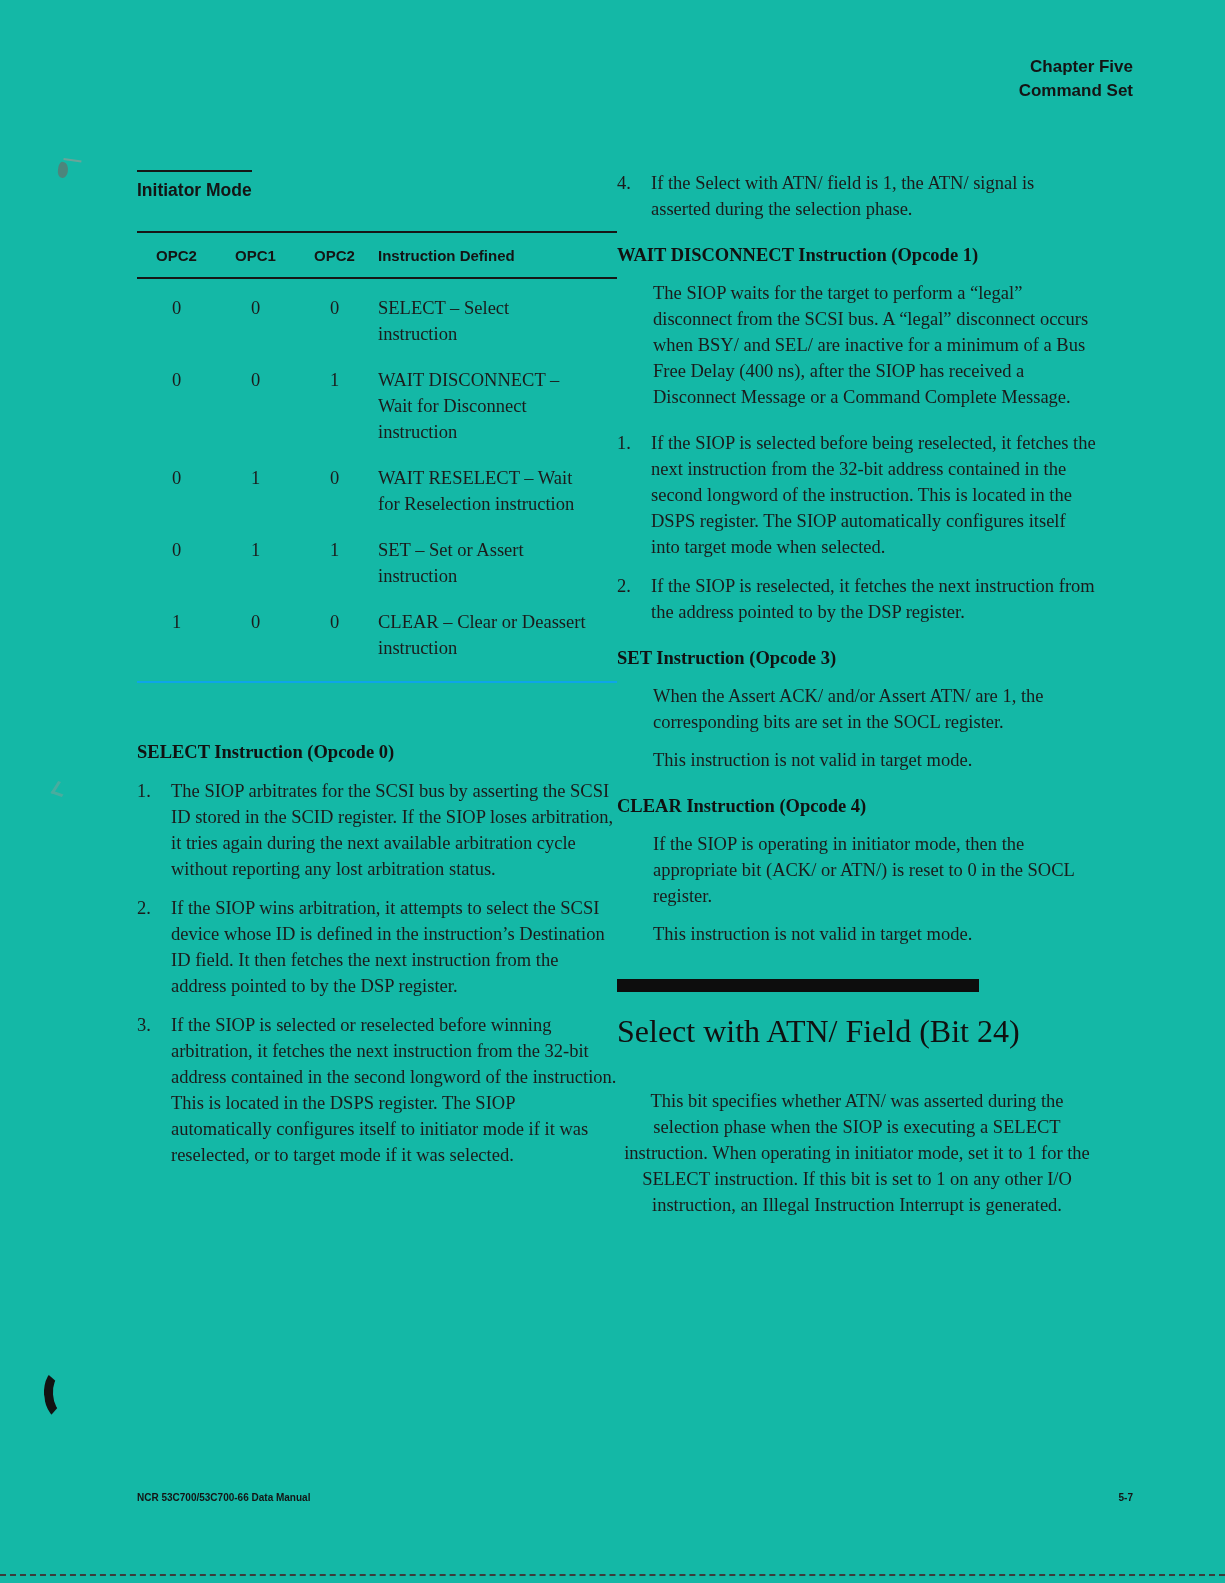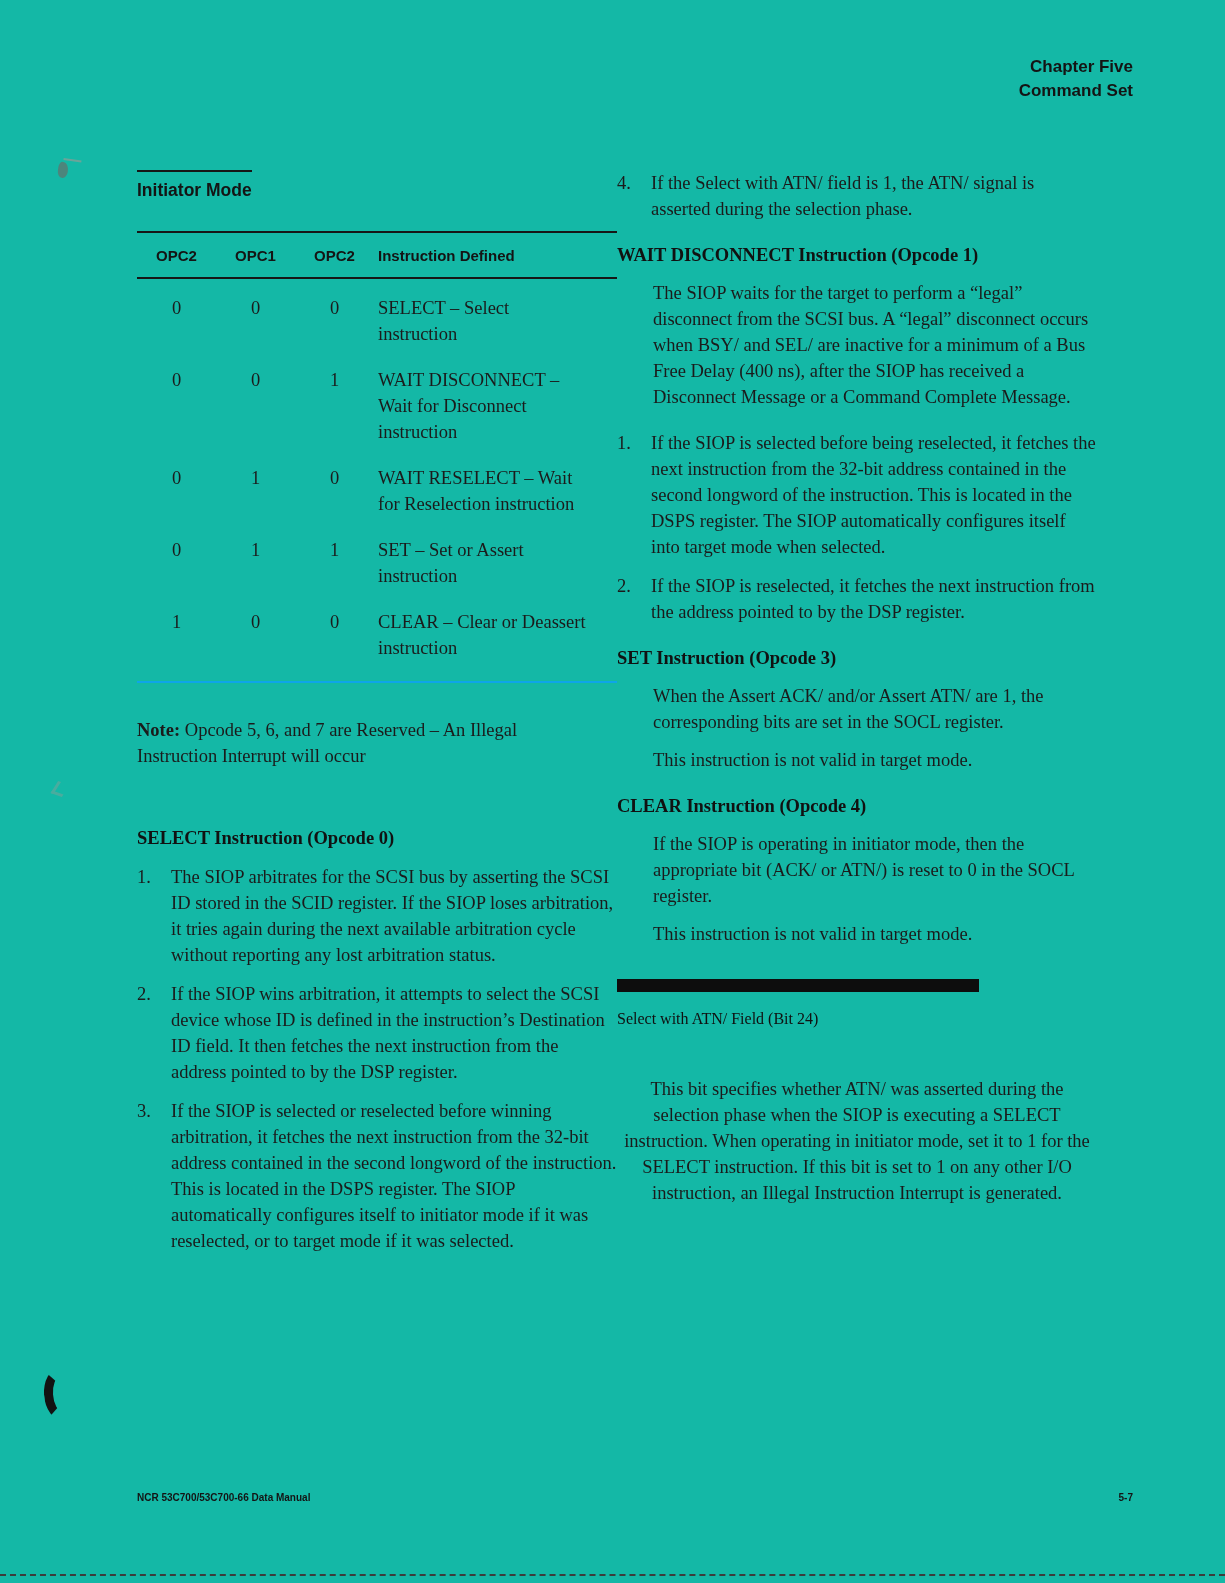--- a/index.html
+++ b/index.html
@@ -103,22 +103,22 @@
   .indent-p { padding-left: 36px; margin-top: 12px; }
 
   
   .atn-bar {
     margin-top: 32px;
     width: 362px;
     height: 13px;
     background: #0d0d0d;
   }
   .atn-title {
-    margin-top: 12px;
-    font-size: 16px;
+    margin-top: 24px;
+    font-size: 32px;
     line-height: 30px;
     font-weight: 400;
     color: #101010;
   }
   .atn-body { margin-top: 42px; text-align: center; }
 
   
   .page-footer {
     position: absolute;
     top: 1492px;
@@ -235,21 +235,20 @@
           </tr>
           <tr>
             <td class="c-bit">1</td>
             <td class="c-bit">0</td>
             <td class="c-bit">0</td>
             <td class="c-desc">CLEAR – Clear or Deassert instruction</td>
           </tr>
         </tbody>
       </table>
 
-      <p class="note"><b>Note:</b><span> Opcode 5, 6, and 7 are Reserved – An Illegal Instruction Interrupt will occur</span></p>
 
       <div class="h-serif left-select-heading">SELECT Instruction (Opcode 0)</div>
 
       <div class="li">
         <span class="num">1.</span>
         <span class="li-text">The SIOP arbitrates for the SCSI bus by asserting the SCSI ID stored in the SCID register.  If the SIOP loses arbitration, it tries again during the next available arbitration cycle without reporting any lost arbitration status.</span>
       </div>
       <div class="li">
         <span class="num">2.</span>
         <span class="li-text">If the SIOP wins arbitration, it attempts to select the SCSI device whose ID is defined in the instruction’s Destination ID field.  It then fetches the next instruction from the address pointed to by the DSP register.</span>

